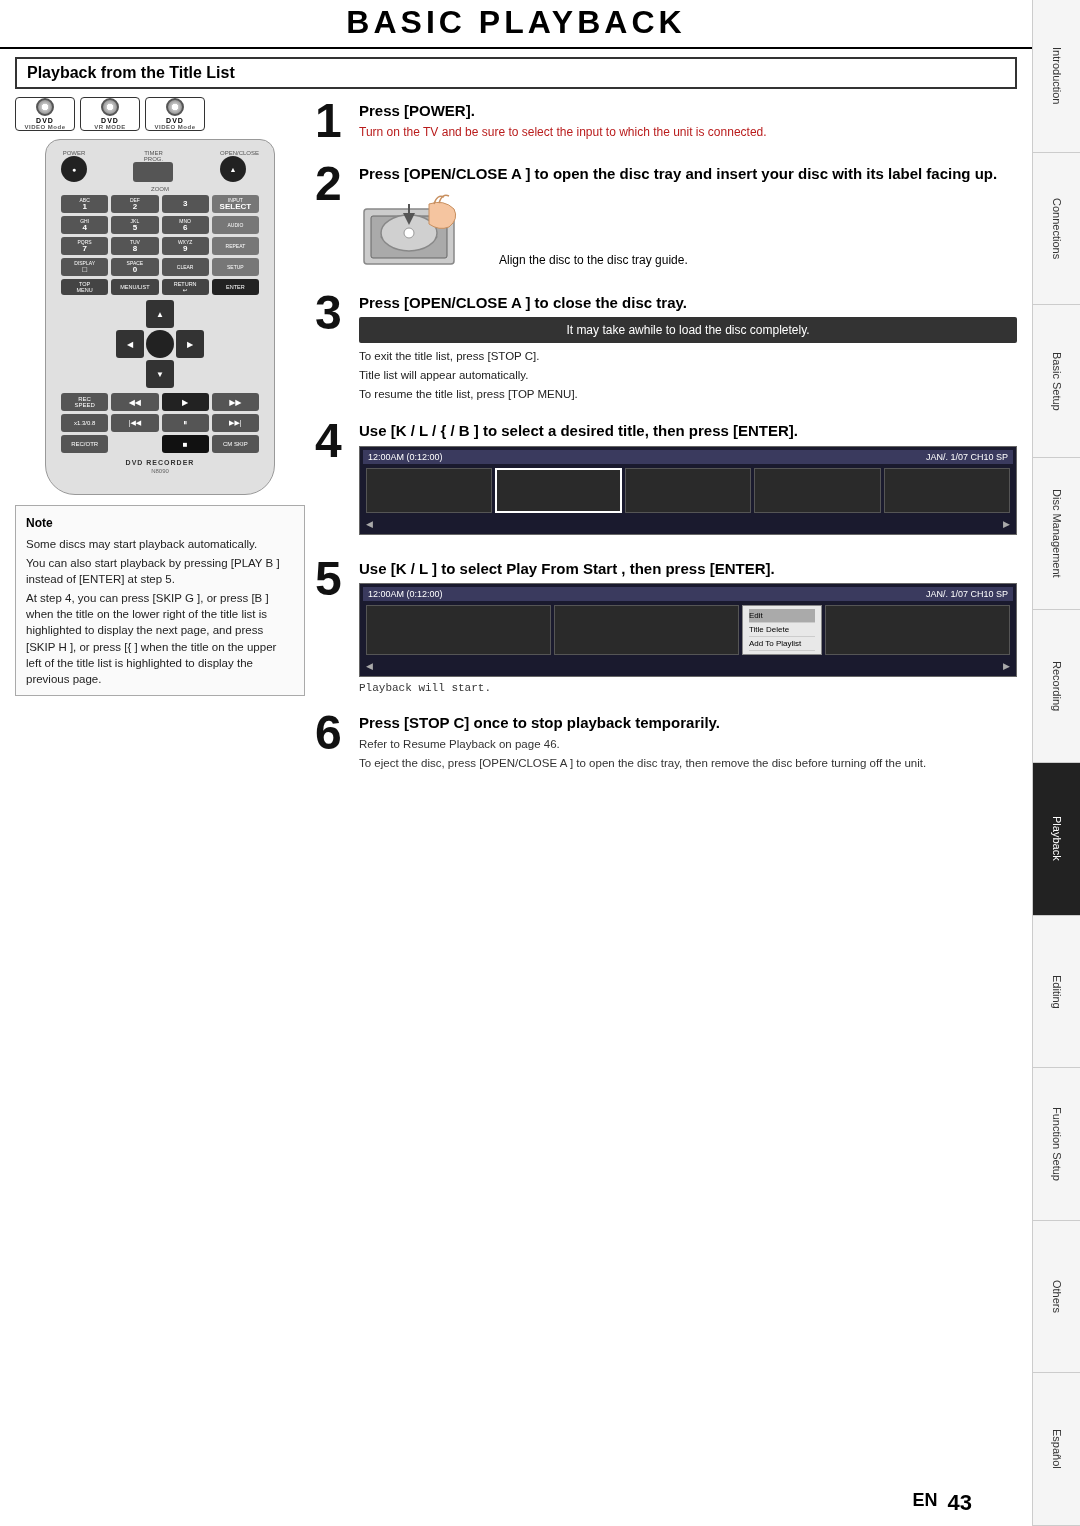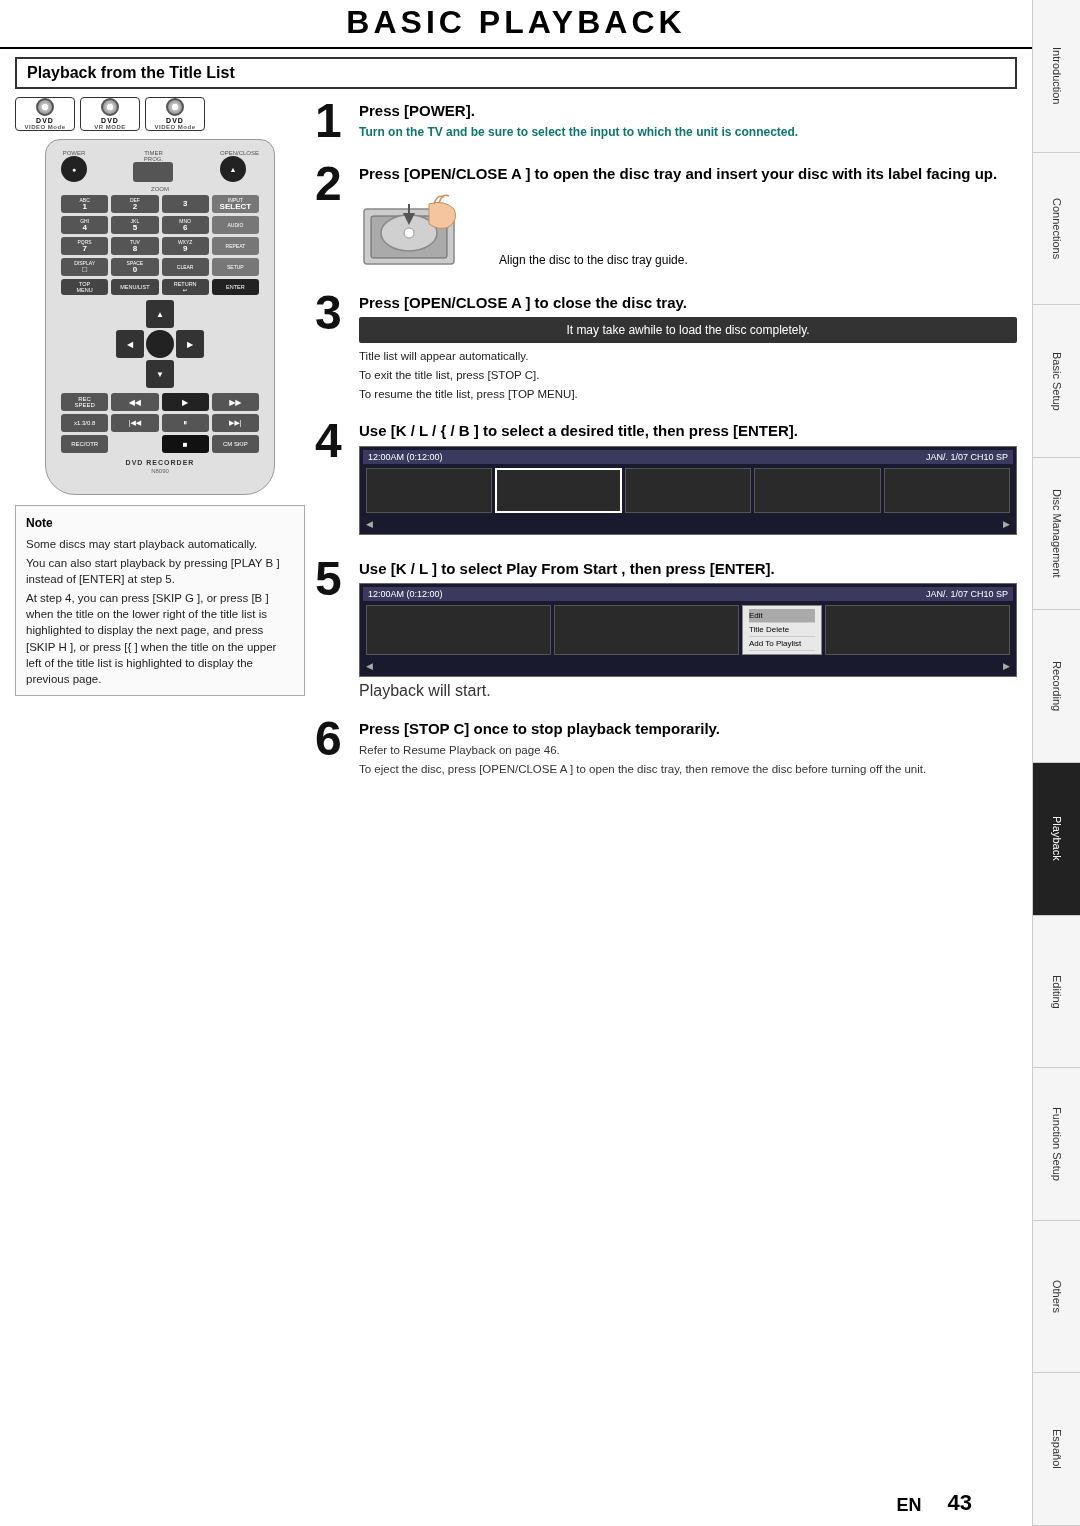--- a/index.html
+++ b/index.html
@@ -310,23 +310,22 @@
       padding-top: 4px;
     }
     .step-title {
       font-size: 15px;
       font-weight: bold;
       line-height: 1.3;
       margin-bottom: 3px;
     }
     .step-desc {
       font-size: 12px;
-      color: #0f766e;
+      color: #b91c1c;
       line-height: 1.4;
-      font-weight: bold;
     }
 
     
     .disc-insert-area {
       display: flex;
       align-items: flex-end;
       margin: 5px 0;
     }
     .disc-svg-area {
       width: 130px;
@@ -406,22 +405,22 @@
     }
 
     
     .page-num-area {
       position: absolute;
       bottom: 10px;
       right: 60px;
       font-size: 18px;
       font-weight: bold;
       display: flex;
-      align-items: flex-end;
-      gap: 26px;
+      align-items: flex-start;
+      gap: 10px;
       margin-top: 36px;
     }
     .en-label {
       font-size: 18px;
       font-weight: bold;
     }
 
     .right-col-steps {
       display: flex;
       flex-direction: column;
@@ -473,23 +472,24 @@
     .ms-menu-item {
       padding: 2px 0;
       border-bottom: 1px solid #ccc;
       font-size: 8px;
     }
     .ms-menu-item.highlighted {
       background: #aaa;
     }
 
     .playback-start-text {
-      font-size: 16px;
+      font-size: 11px;
       color: #333;
       margin-top: 3px;
+      font-family: Liberation Mono, monospace;
     }
 
     .refer-text {
       font-size: 11.5px;
       color: #333;
       margin-top: 3px;
       line-height: 1.4;
     }
   </style>
 </head>
@@ -723,22 +723,22 @@
             <div class="disc-caption">Align the disc to the disc tray guide.</div>
           </div>
         </div>
       </div>
 
       <div class="step">
         <span class="step-num">3</span>
         <div class="step-content">
           <div class="step-title">Press [OPEN/CLOSE A ] to close the disc tray.</div>
           <div class="callout-box">It may take awhile to load the disc completely.</div>
+          <div class="step-info-text">To exit the title list, press [STOP C].</div>
           <div class="step-info-text">Title list will appear automatically.</div>
-          <div class="step-info-text">To exit the title list, press [STOP C].</div>
           <div class="step-info-text">To resume the title list, press [TOP MENU].</div>
         </div>
       </div>
 
       <div class="step">
         <span class="step-num">4</span>
         <div class="step-content">
           <div class="step-title">Use [K / L / { / B ] to select a desired title, then press [ENTER].</div>
 
           <div class="title-list-screen">

